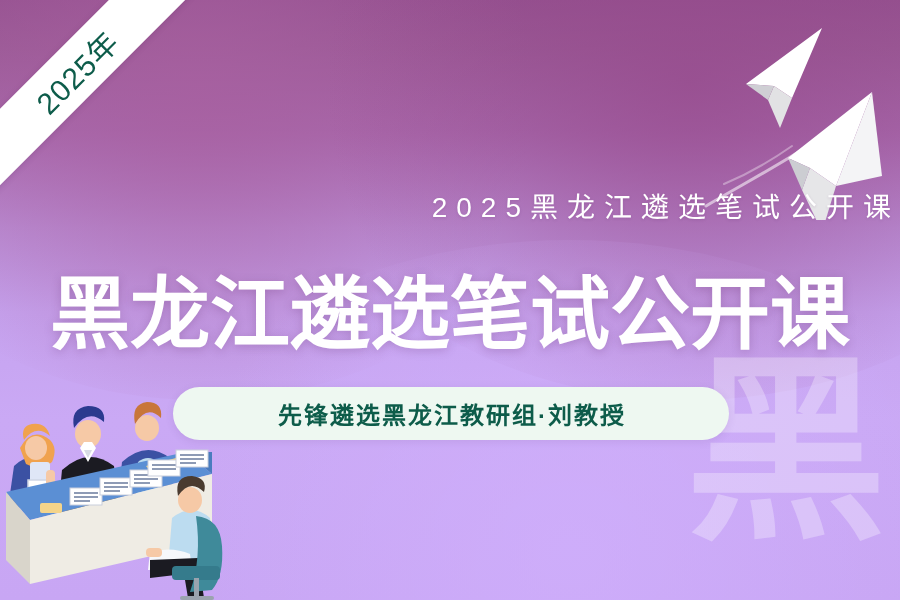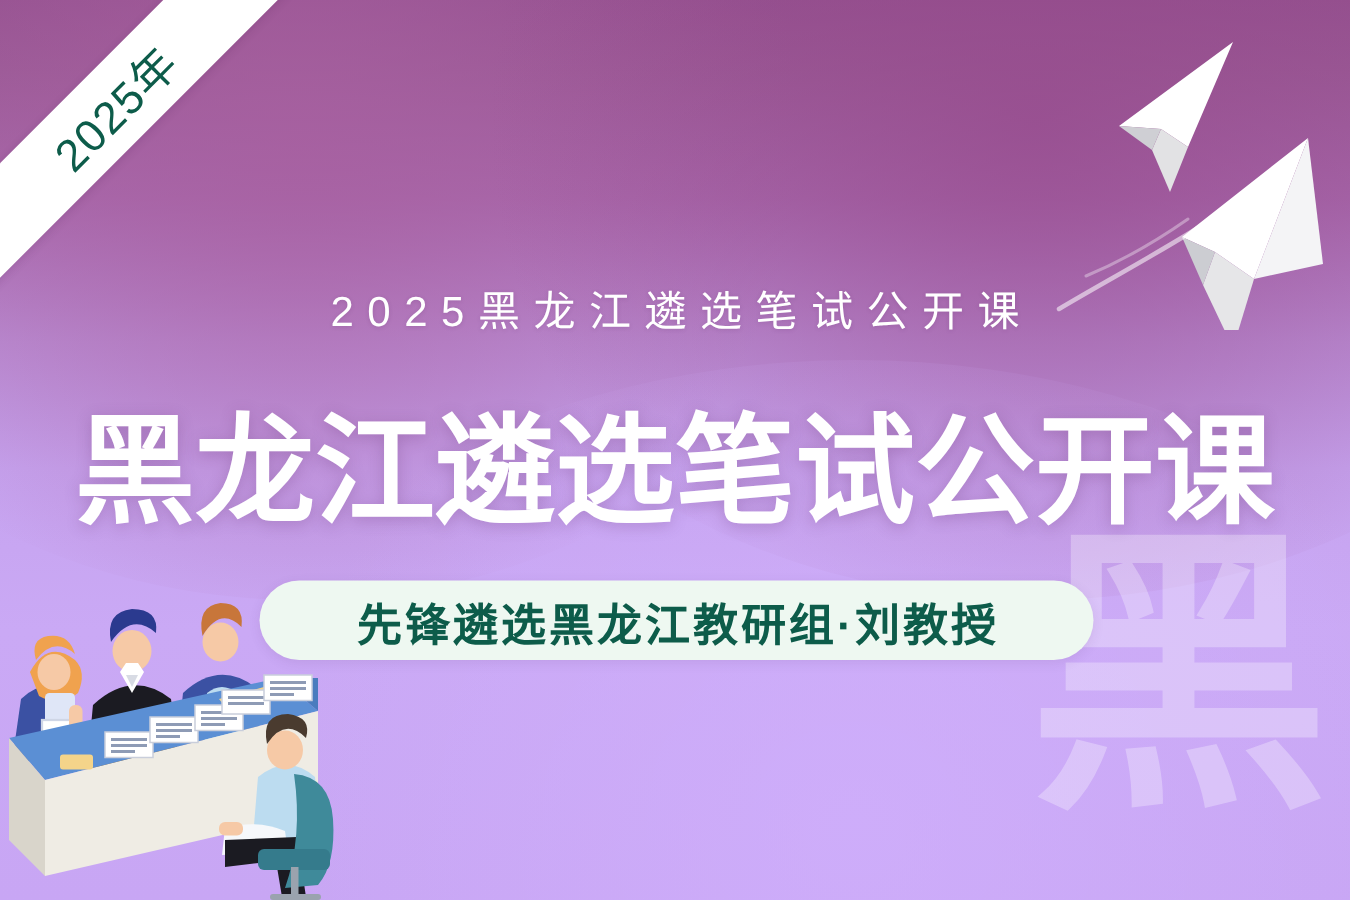--- a/index.html
+++ b/index.html
@@ -95,21 +95,21 @@
     letter-spacing: 0;
     user-select: none;
     pointer-events: none;
   }
 
   
   .subtitle {
     position: absolute;
     left: 0; right: 0;
     top: 185px;
-    text-align: center;
+    text-align: right;
     color: #ffffff;
     font-size: 28px;
     font-weight: 400;
     letter-spacing: 9px;
     text-indent: 9px;
     text-shadow: 0 1px 3px rgba(90,40,100,0.18);
   }
   .headline {
     position: absolute;
     left: 0; right: 0;
@@ -131,21 +131,21 @@
     height: 53px;
     border-radius: 27px;
     background: #eef8f1;
     display: flex;
     align-items: center;
     justify-content: center;
     box-shadow: 0 2px 8px rgba(80,40,95,0.10);
   }
   .presenter-text {
     color: #0d5c4a;
-    font-size: 30px;
+    font-size: 24px;
     font-weight: 700;
     letter-spacing: 2px;
     text-indent: 2px;
     white-space: nowrap;
   }
 
   
   .illus { position: absolute; left: 0; bottom: 0; width: 270px; height: 230px; pointer-events: none; }
 </style>
 </head>

